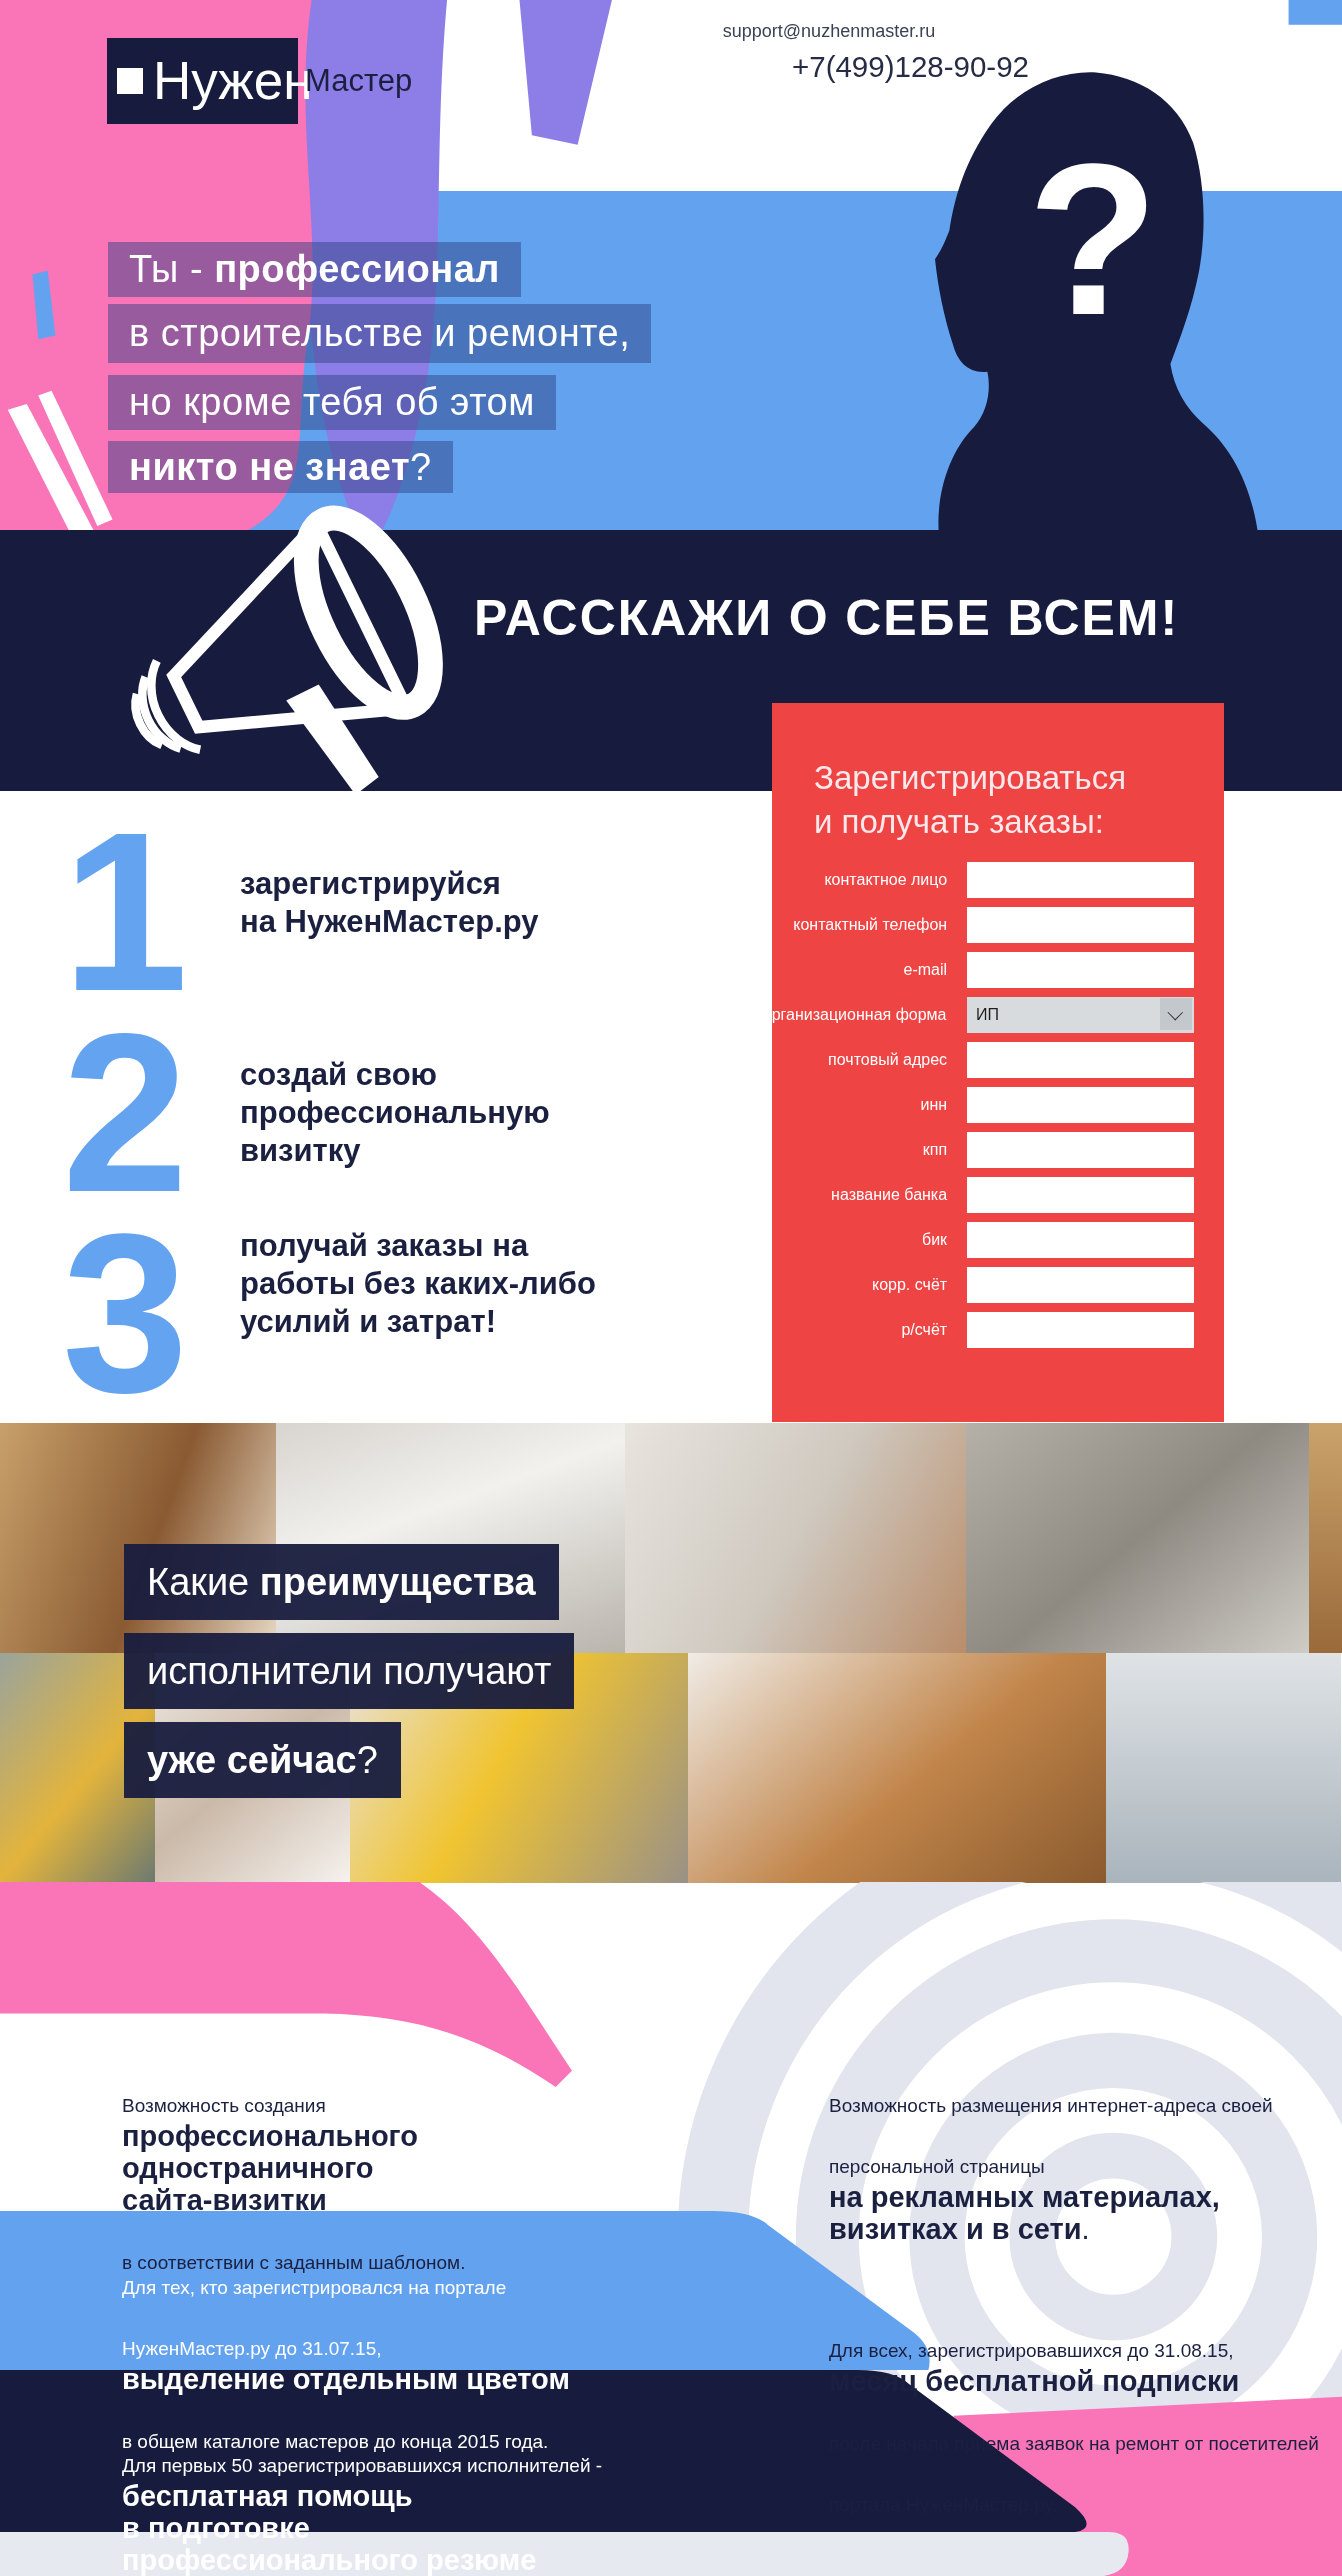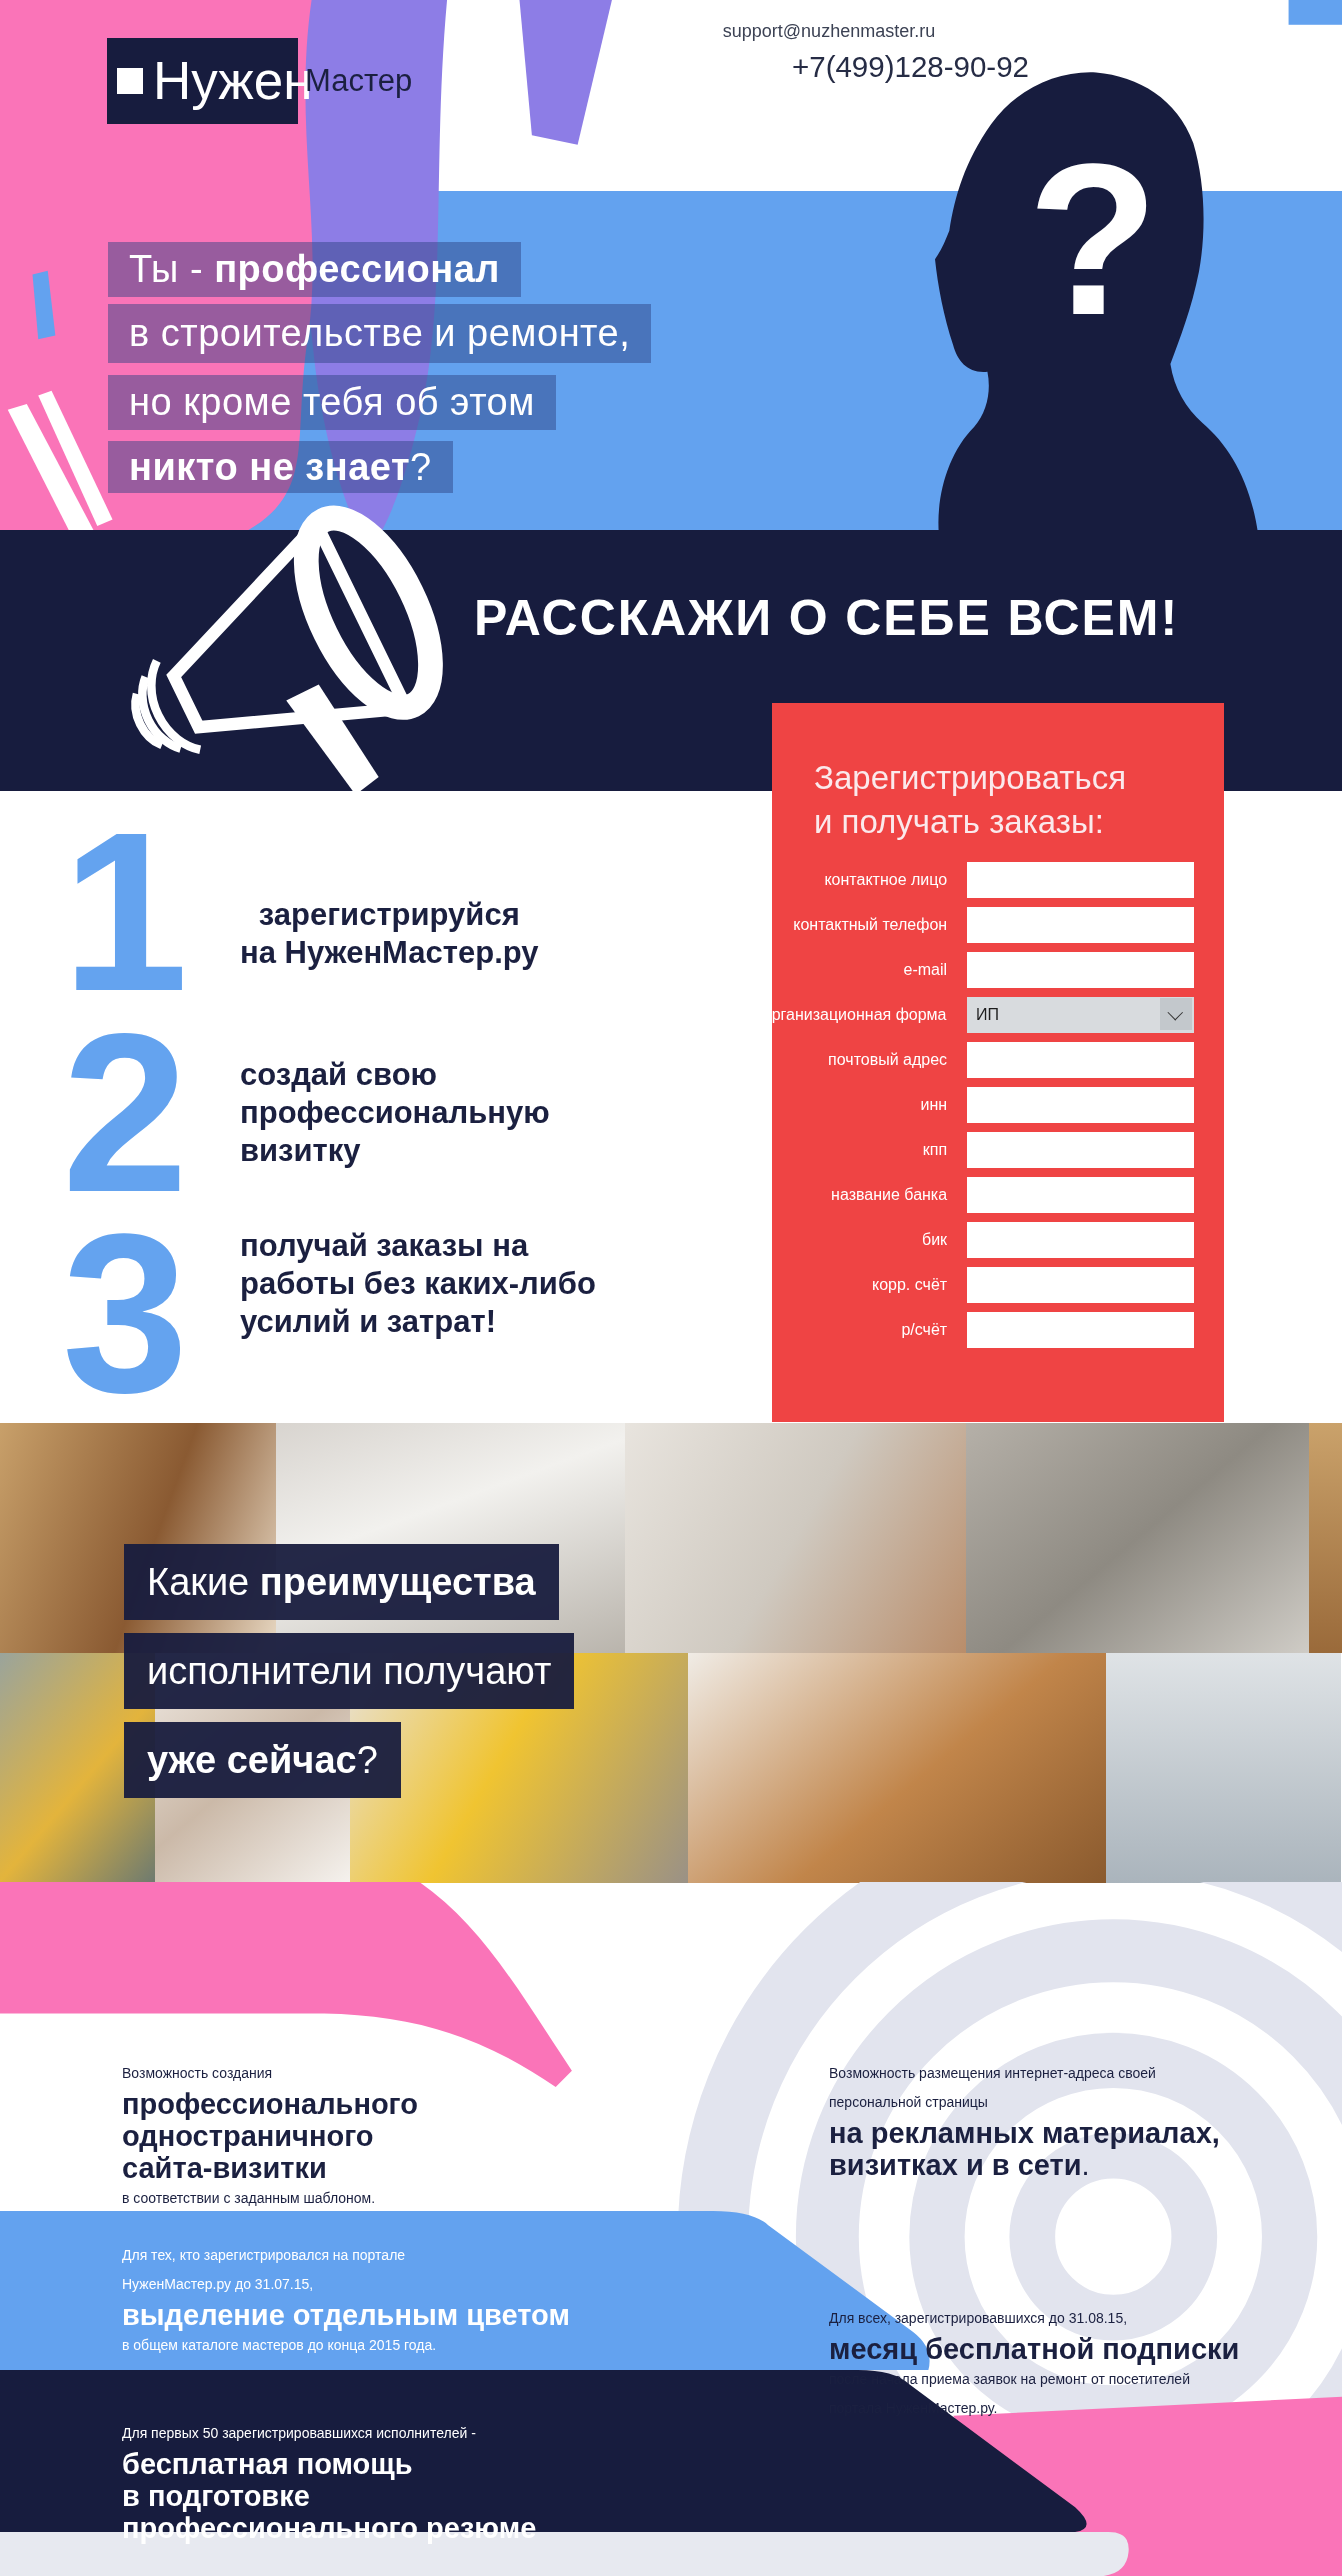--- a/index.html
+++ b/index.html
@@ -47,21 +47,21 @@
                  display:flex;align-items:center;justify-content:center;}
   .chev{width:9.5px;height:9.5px;border-right:1.9px solid #333;border-bottom:1.9px solid #333;
         transform:rotate(45deg);margin-top:-3.8px;}
 
   
   .step-num{color:#64a3ef;font-weight:bold;font-size:227px;line-height:181px;z-index:1;}
   .sn1{left:62px;top:821px;}
   .sn2{left:62px;top:1022px;}
   .sn3{left:62px;top:1222px;}
   .step-text{left:240px;font-size:31px;font-weight:bold;color:#1b2040;line-height:38px;z-index:1;}
-  .st1{top:896px;text-align:center;}
+  .st1{top:865px;}
   .st2{top:1056px;}
   .st3{top:1227px;}
 
   
   .photos{left:0;top:1423px;width:1343px;height:459px;z-index:1;}
   .prow{display:flex;width:1343px;height:230px;}
   .prow > div{height:230px;}
   .ph1{width:276px;background:linear-gradient(110deg,#c8a06a,#8a5a32 55%,#e8d9c4);}
   .ph2{width:349px;background:linear-gradient(160deg,#d8d4cf,#f2f1ee 40%,#b9b4ac);}
   .ph3{width:341px;background:linear-gradient(120deg,#e8e4de,#cfc9c0 50%,#b98d6a);}
@@ -74,21 +74,21 @@
   .ph10{width:235px;background:linear-gradient(#dfe3e6,#aab4bc);}
   .photo-caption{z-index:5;background:rgba(24,28,62,0.95);color:#ffffff;font-size:38px;
                  padding:0 23px;white-space:nowrap;height:76px;line-height:76px;}
   .pc1{left:124px;top:1544px;}
   .pc2{left:124px;top:1633px;}
   .pc3{left:124px;top:1722px;}
 
   
   .benefits-svg{left:0;top:1882px;z-index:1;}
   .benefit{z-index:5;}
-  .t-small{font-size:14px;line-height:29px;}
+  .t-small{font-size:19px;line-height:29px;margin-top:32px;}
   .t-big{font-size:29px;font-weight:bold;line-height:32px;}
   .dark-t{color:#1b2040;}
   .white-t{color:#ffffff;}
   .bf1{left:122px;top:2059px;}
   .bf2{left:829px;top:2059px;}
   .bf3{left:122px;top:2241px;}
   .bf4{left:829px;top:2304px;}
   .bf5{left:122px;top:2419px;}
   .suffix-normal{font-weight:normal;}
 </style>

